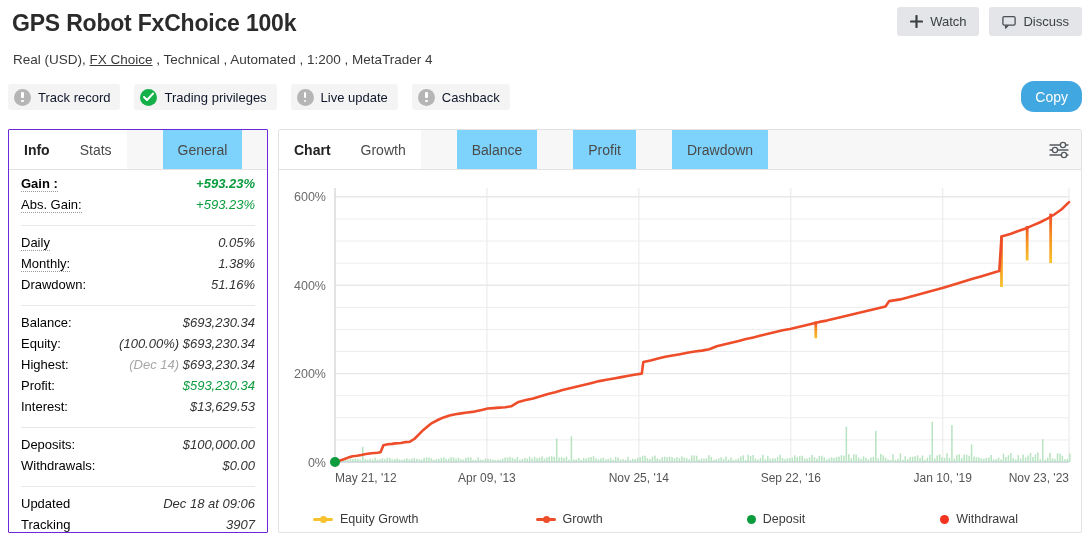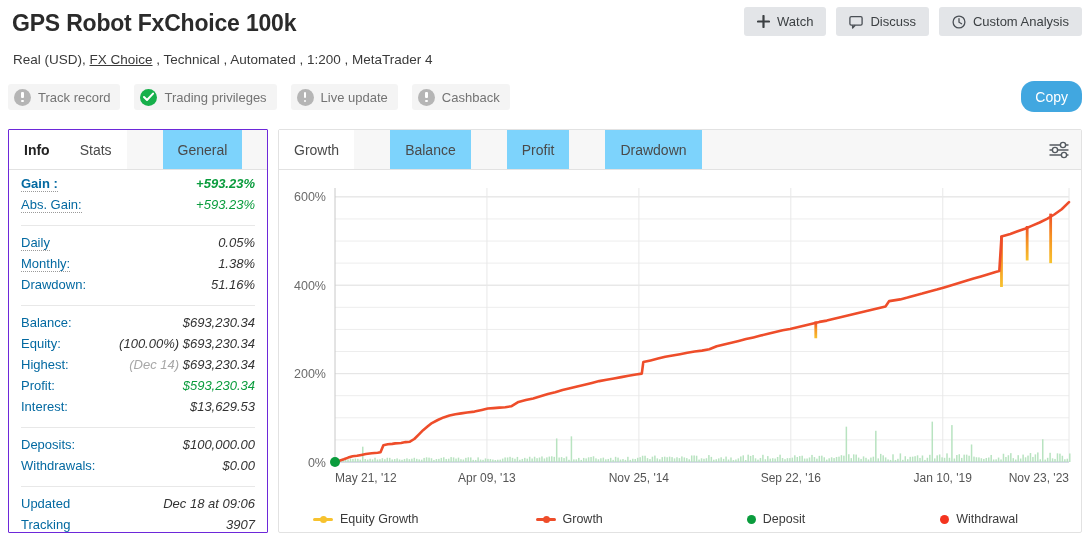--- a/index.html
+++ b/index.html
@@ -27,21 +27,21 @@
     color: #3a3a3a; text-decoration: underline; cursor: pointer;
   }
   .badges {
     position: absolute; left: 8px; top: 84px;
     display: flex; gap: 14px; align-items: center;
   }
   .badge {
     display: flex; align-items: center; gap: 7px;
     background: #f4f4f4; border-radius: 3px;
     padding: 4px 10px 4px 6px; height: 26px;
-    font-size: 13px; color: #737373; cursor: pointer;
+    font-size: 13px; color: #0f172a; cursor: pointer;
   }
   .badge-ico { width: 17px; height: 17px; border-radius: 50%; position: relative; flex: 0 0 auto; }
   .badge-ico.gray { background: #b5b5b5; }
   .badge-ico.green { background: #1db954; background: #16b04b; }
   .badge-ico.gray::before {
     content: ""; position: absolute; left: 7.3px; top: 3.2px;
     width: 2.4px; height: 6.2px; background: #ffffff; border-radius: 1px;
   }
   .badge-ico.gray::after {
     content: ""; position: absolute; left: 7.3px; top: 11px;
@@ -97,21 +97,21 @@
     position: absolute; right: 10px; top: 9px;
     width: 24px; height: 22px; cursor: pointer;
   }
 
   
   .stat-body { padding: 4px 12px 0 12px; }
   .row {
     display: flex; justify-content: space-between; align-items: baseline;
     height: 21px; font-size: 13px; color: #333;
   }
-  .row .k { color: #0369a1; white-space: nowrap; text-align: center; }
+  .row .k { color: #000000; white-space: nowrap; text-align: center; }
   .row .k.dotted {
     border-bottom: 1px dotted #9a9a9a; line-height: 14px; cursor: help;
   }
   .row .v { text-align: right; white-space: nowrap; font-style: italic; }
   .row.bold .k, .row.bold .v { font-weight: bold; }
   .green { color: #0a9c3d; }
   .muted { color: #a7a7a7; }
   .divider { height: 1px; background: #e8e8e8; margin: 7px 0 7px 0; }
   .grp { padding-top: 2px; }
 
@@ -170,27 +170,20 @@
           </svg>
         <span>Watch</span>
       </button>
       <button class="hdr-btn">
         <svg width="14" height="14" viewBox="0 0 14 14">
             <rect x="0.9" y="1.6" width="12.2" height="8.6" rx="1.4" fill="none" stroke="#4a4f55" stroke-width="1.3"></rect>
             <path d="M3.6 10.2 L3.6 13 L6.2 10.2" fill="none" stroke="#4a4f55" stroke-width="1.3" stroke-linejoin="round"></path>
           </svg>
         <span>Discuss</span>
       </button>
-      <button class="hdr-btn">
-        <svg width="14" height="14" viewBox="0 0 14 14">
-            <circle cx="7" cy="7" r="5.9" fill="none" stroke="#4a4f55" stroke-width="1.3"></circle>
-            <path d="M7 3.6 L7 7.2 L9.6 8.7" fill="none" stroke="#4a4f55" stroke-width="1.3" stroke-linecap="round"></path>
-          </svg>
-        <span>Custom Analysis</span>
-      </button>
     </div>
 
     <button class="copy-btn">Copy</button>
   </div>
 
   <div class="sidebar">
     <div class="tabbar">
       <div class="tab active">Info</div>
       <div class="tab white">Stats</div>
       <div class="tab shade">General</div>
@@ -270,20 +263,21 @@
         <div class="row">
           <span class="k">Tracking</span>
           <span class="v">3907</span>
         </div>
       </div>
     </div>
   </div>
 
   <div class="chartpanel">
     <div class="tabbar">
+      <div class="tab active">Chart</div>
       <div class="tab white">Growth</div>
       <div class="tab shade">Balance</div>
       <div class="tab shade">Profit</div>
       <div class="tab shade">Drawdown</div>
       <span class="settings-icon">
         <svg width="24" height="22" viewBox="0 0 24 22">
           <path d="M3 6 H21 M3 11 H21 M3 16 H21" stroke="#555b61" stroke-width="1.4" stroke-linecap="round"></path>
           <circle cx="16" cy="6" r="2.6" fill="#ffffff" stroke="#555b61" stroke-width="1.4"></circle>
           <circle cx="8" cy="11" r="2.6" fill="#ffffff" stroke="#555b61" stroke-width="1.4"></circle>
           <circle cx="17" cy="16" r="2.6" fill="#ffffff" stroke="#555b61" stroke-width="1.4"></circle>

